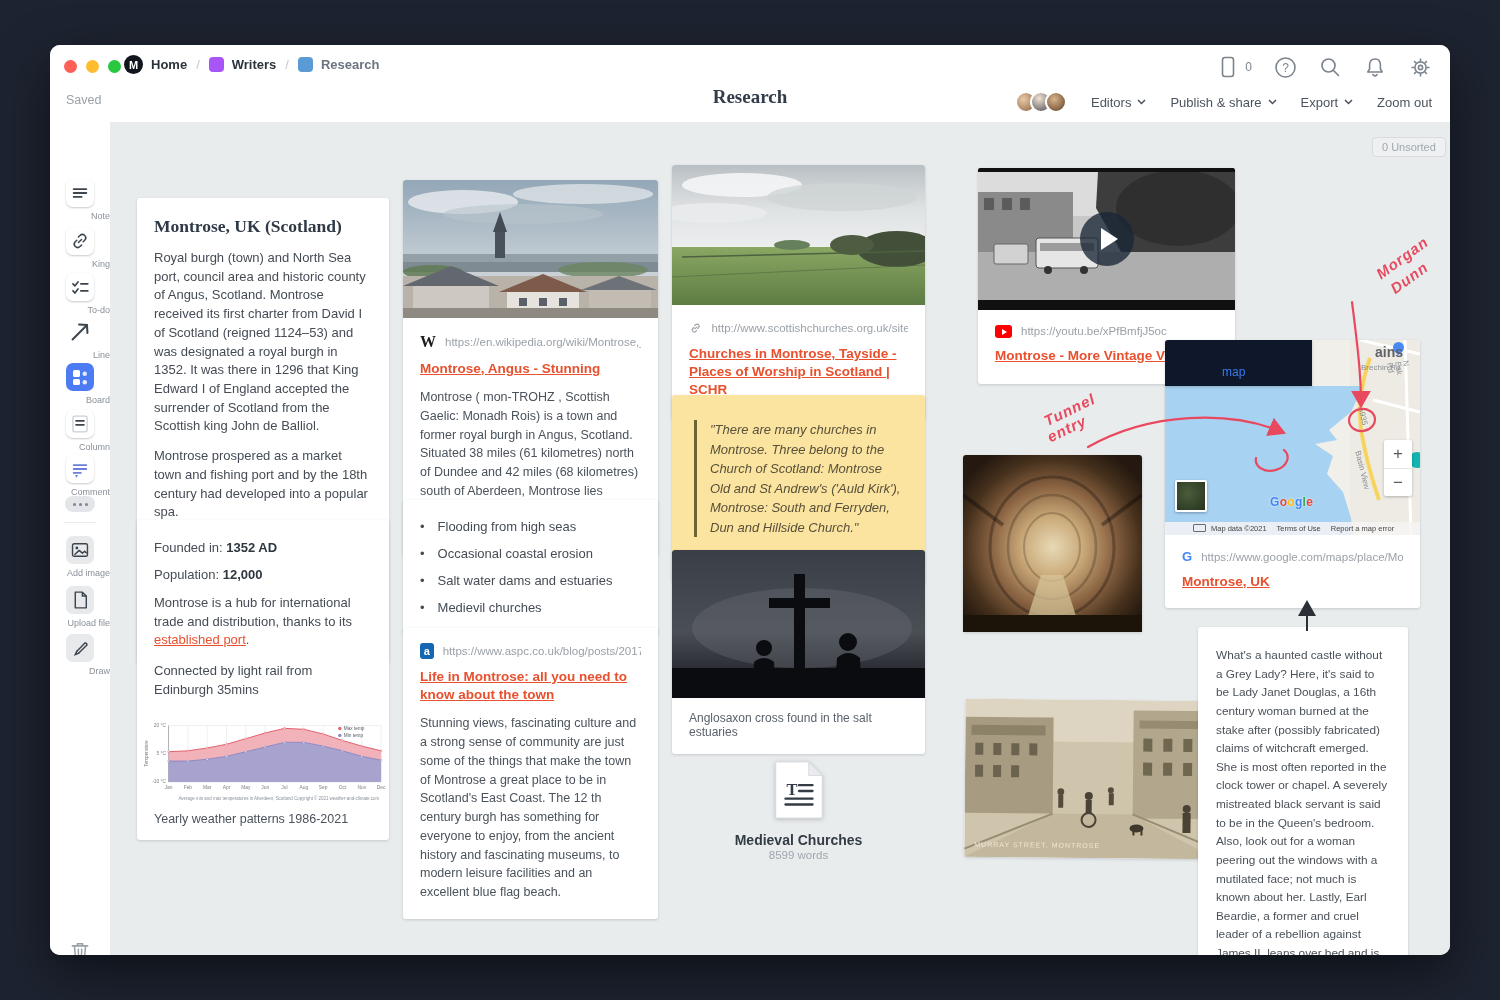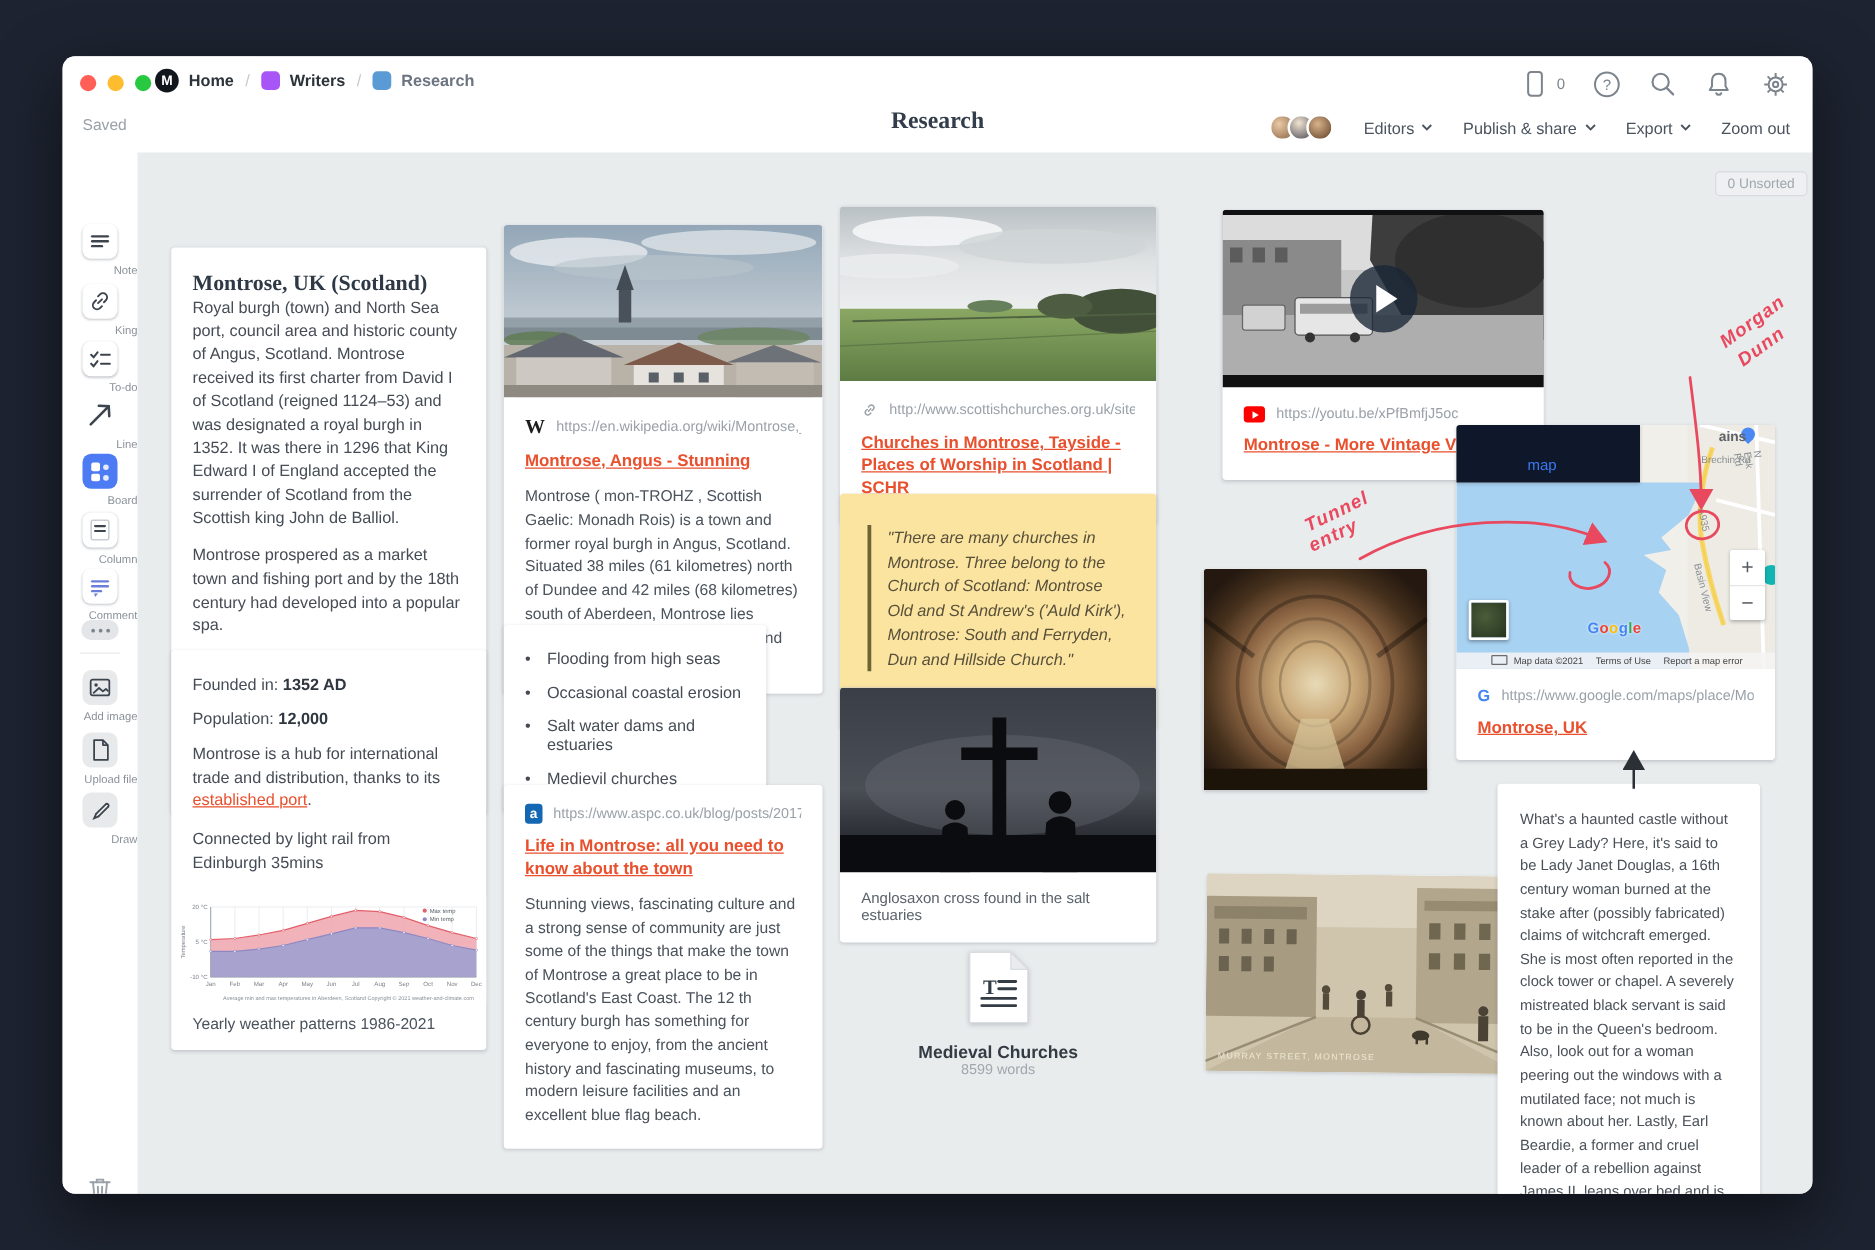--- a/index.html
+++ b/index.html
@@ -48,21 +48,21 @@
   .tool-label{font-size:9px;color:#8a9199;margin-top:4px;}
   .more-pill{width:30px;height:16px;margin:0 auto;border-radius:8px;background:#e3e5e8;
     display:flex;align-items:center;justify-content:center;gap:3px;cursor:pointer;}
   .more-pill i{width:3px;height:3px;border-radius:50%;background:#7c848d;display:block;}
   .rail-divider{position:absolute;left:14px;width:32px;height:1px;background:#e8eaec;}
   
   .canvas{position:absolute;left:60px;top:77px;width:1340px;height:833px;background:#e9eced;}
   .badge-unsorted{position:absolute;left:1262px;top:15px;background:#eef0f1;border:1px solid #d9dcdf;
     border-radius:4px;padding:3px 9px;font-size:11px;color:#a0a7ae;}
   .card{position:absolute;background:#fff;border-radius:3px;box-shadow:0 1px 3px rgba(31,45,61,.18);}
-  .note-title{font-family:"Liberation Serif",serif;font-weight:700;font-size:17.5px;color:#2e3945;}
+  .note-title{font-family:"Liberation Serif",serif;font-weight:700;font-size:17.5px;color:#2e3945;margin-bottom:12px;}
   .note-p{font-size:13px;line-height:1.44;color:#454c55;margin-bottom:11px;}
   .note-p:last-child{margin-bottom:0;}
   .fact-line{font-size:13px;color:#454c55;margin-bottom:12px;}
   .fact-line b{color:#2e3640;}
   .inline-link{color:var(--accent);text-decoration:underline;cursor:pointer;}
   .url-row{display:flex;align-items:center;gap:9px;margin-bottom:9px;}
   .url-text{font-size:11.5px;color:#9aa1a8;white-space:nowrap;overflow:hidden;}
   .link-title{font-size:13.5px;font-weight:700;color:var(--accent);text-decoration:underline;
     line-height:1.35;cursor:pointer;margin-bottom:10px;display:block;}
   .link-desc{font-size:12.5px;line-height:1.5;color:#4a525b;}
@@ -98,21 +98,21 @@
     box-shadow:0 1px 3px rgba(0,0,0,.25);display:flex;flex-direction:column;}
   .map-zoom div{flex:1;display:flex;align-items:center;justify-content:center;font-size:17px;color:#565b61;cursor:pointer;line-height:1;}
   .map-zoom div:first-child{border-bottom:1px solid #e5e5e5;}
   .map-sat{position:absolute;left:10px;top:140px;width:32px;height:32px;border:2px solid #fff;border-radius:2px;
     background:radial-gradient(circle at 40% 40%,#4a5d3a,#26331f);box-shadow:0 1px 3px rgba(0,0,0,.3);}
   .map-logo{position:absolute;left:105px;top:156px;font-size:12px;font-weight:700;letter-spacing:.3px;line-height:1;}
   .map-attr{position:absolute;left:0;bottom:0;width:100%;height:13px;background:rgba(245,245,245,.85);
     display:flex;align-items:center;gap:10px;padding-left:46px;font-size:7.5px;color:#454545;line-height:1;}
   .kbd-ic{position:absolute;left:28px;bottom:3px;width:13px;height:8px;border:1px solid #6b6b6b;border-radius:1px;}
   .map-road-label{position:absolute;font-size:8px;color:#8a8f94;line-height:1;}
-  .map-place{position:absolute;left:210px;top:5px;font-size:11px;color:#5f6368;font-weight:700;line-height:1;}
+  .map-place{position:absolute;left:210px;top:5px;font-size:14px;color:#5f6368;font-weight:700;line-height:1;}
   .map-pin{position:absolute;left:228px;top:2px;width:11px;height:11px;border-radius:50% 50% 50% 0;
     transform:rotate(-45deg);background:#4a89f3;}
   .handwrite{position:absolute;font-style:italic;font-weight:700;font-size:15px;letter-spacing:1px;
     color:var(--annotation);line-height:1;white-space:nowrap;}
   .overlay-svg{position:absolute;left:0;top:0;width:1340px;height:833px;pointer-events:none;}
   .chart-box{margin:16px -13px 6px;}
   .chart-caption{font-size:12.5px;color:#4a525b;margin-top:8px;}
 </style>
 </head>
 <body>
@@ -484,21 +484,21 @@
       <div class="card-body">
         <div class="url-row">
           <span class="wiki-fav">W</span>
           <span class="url-text">https://en.wikipedia.org/wiki/Montrose,_Angus</span>
         </div>
         <span class="link-title">Montrose, Angus - Stunning</span>
         <div class="link-desc">Montrose ( mon-TROHZ , Scottish Gaelic: Monadh Rois) is a town and former royal burgh in Angus, Scotland. Situated 38 miles (61 kilometres) north of Dundee and 42 miles (68 kilometres) south of Aberdeen, Montrose lies between the mouths of the North and South Esk rivers.</div>
       </div>
     </div>
 
-    <div class="card" style="left:293px;top:378px;width:210px;">
+    <div class="card" style="left:293px;top:378px;width:255px;">
       <div class="card-body" style="padding:19px 17px;">
         <div class="todo-row">Flooding from high seas</div>
         <div class="todo-row">Occasional coastal erosion</div>
         <div class="todo-row">Salt water dams and estuaries</div>
         <div class="todo-row">Medievil churches</div>
       </div>
     </div>
 
     <div class="card" style="left:293px;top:506px;width:255px;">
       <div class="card-body">

